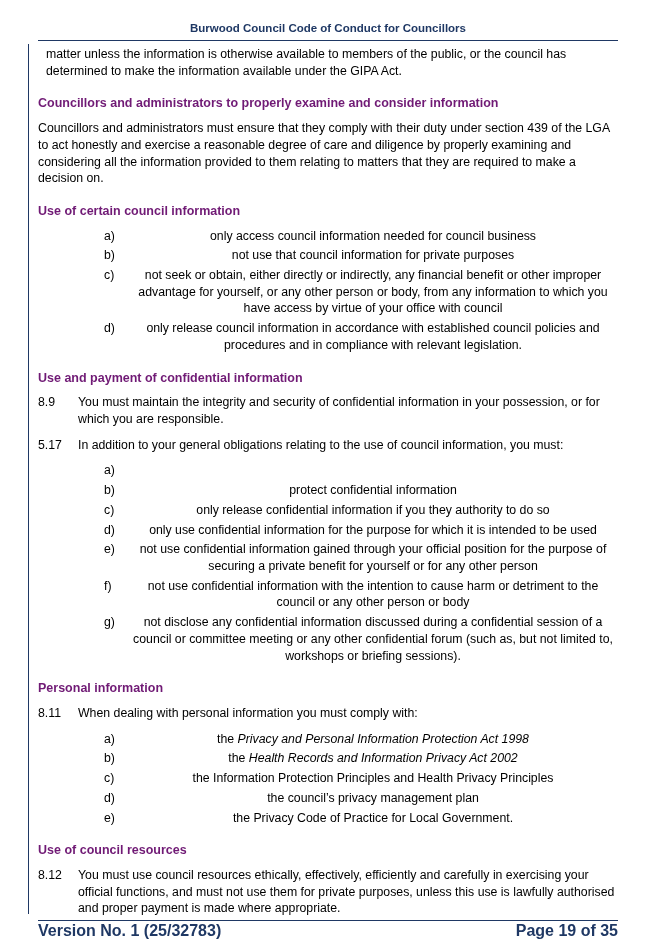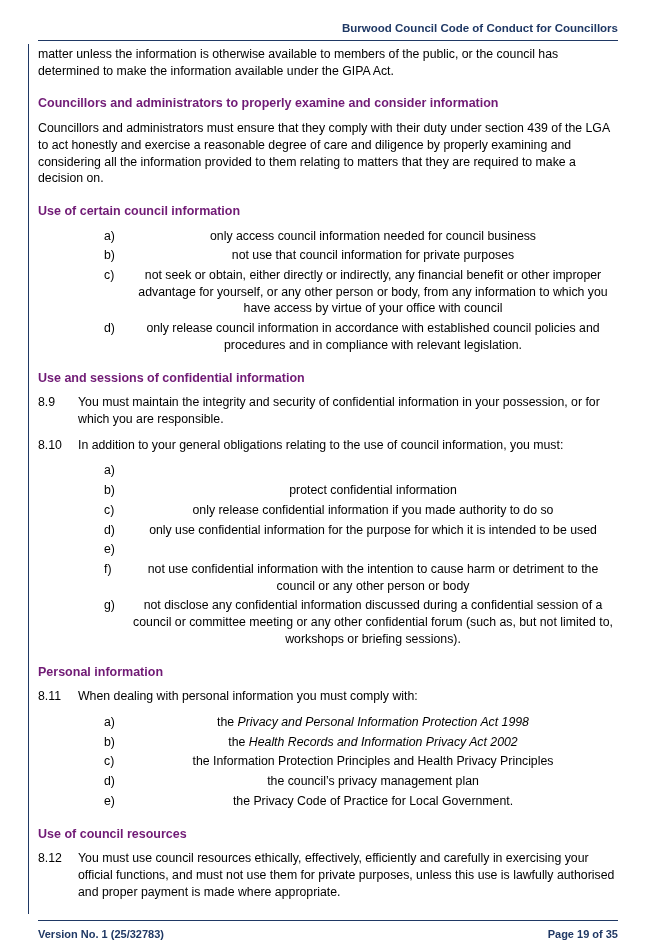--- a/index.html
+++ b/index.html
@@ -29,21 +29,21 @@
     top: 44px;
     width: 1px;
     height: 870px;
     background: #1f3864;
   }
   .header {
     position: absolute;
     top: 22px;
     left: 38px;
     right: 38px;
-    text-align: right;
+    text-align: center;
     font-size: 11.5px;
     color: #1f3864;
     font-weight: bold;
   }
   .header-rule {
     position: absolute;
     top: 40px;
     left: 38px;
     right: 38px;
     height: 1px;
@@ -63,21 +63,21 @@
     height: 1px;
     background: #1f3864;
   }
   .footer {
     position: absolute;
     bottom: 10px;
     left: 38px;
     right: 38px;
     display: flex;
     justify-content: space-between;
-    font-size: 11px;
+    font-size: 16px;
     color: #1f3864;
     font-weight: bold;
   }
 
   h2.section-heading {
     font-size: 12.5px;
     color: #701a75;
     font-weight: bold;
     margin: 17px 0 8px 0;
     line-height: 1.25;
@@ -90,20 +90,21 @@
   }
   .para .num {
     width: 40px;
     flex: 0 0 40px;
   }
   .para .txt {
     flex: 1 1 auto;
   }
   .para.no-num .txt {
     flex: 1 1 auto;
+    margin-left: 8px;
   }
   ol.alpha {
     list-style: none;
     margin: 2px 0 9px 0;
     padding: 0;
   }
   ol.alpha > li {
     display: flex;
     font-size: 12.3px;
     line-height: 1.36;
@@ -156,47 +157,48 @@
       <li>
         <span class="marker">c)</span>
         <span class="itxt">not seek or obtain, either directly or indirectly, any financial benefit or other improper advantage for yourself, or any other person or body, from any information to which you have access by virtue of your office with council</span>
       </li>
       <li>
         <span class="marker">d)</span>
         <span class="itxt">only release council information in accordance with established council policies and procedures and in compliance with relevant legislation.</span>
       </li>
     </ol>
 
-    <h2 class="section-heading">Use and sessions of confidential information</h2>
+    <h2 class="section-heading">Use and payment of confidential information</h2>
     <div class="para">
       <div class="num">8.9</div>
       <div class="txt">You must maintain the integrity and security of confidential information in your possession, or for which you are responsible.</div>
     </div>
     <div class="para">
-      <div class="num">8.10</div>
+      <div class="num">5.17</div>
       <div class="txt">In addition to your general obligations relating to the use of council information, you must:</div>
     </div>
     <ol class="alpha">
       <li>
         <span class="marker">a)</span>
       </li>
       <li>
         <span class="marker">b)</span>
         <span class="itxt">protect confidential information</span>
       </li>
       <li>
         <span class="marker">c)</span>
-        <span class="itxt">only release confidential information if you made authority to do so</span>
+        <span class="itxt">only release confidential information if you they authority to do so</span>
       </li>
       <li>
         <span class="marker">d)</span>
         <span class="itxt">only use confidential information for the purpose for which it is intended to be used</span>
       </li>
       <li>
         <span class="marker">e)</span>
+        <span class="itxt">not use confidential information gained through your official position for the purpose of securing a private benefit for yourself or for any other person</span>
       </li>
       <li>
         <span class="marker">f)</span>
         <span class="itxt">not use confidential information with the intention to cause harm or detriment to the council or any other person or body</span>
       </li>
       <li>
         <span class="marker">g)</span>
         <span class="itxt">not disclose any confidential information discussed during a confidential session of a council or committee meeting or any other confidential forum (such as, but not limited to, workshops or briefing sessions).</span>
       </li>
     </ol>

